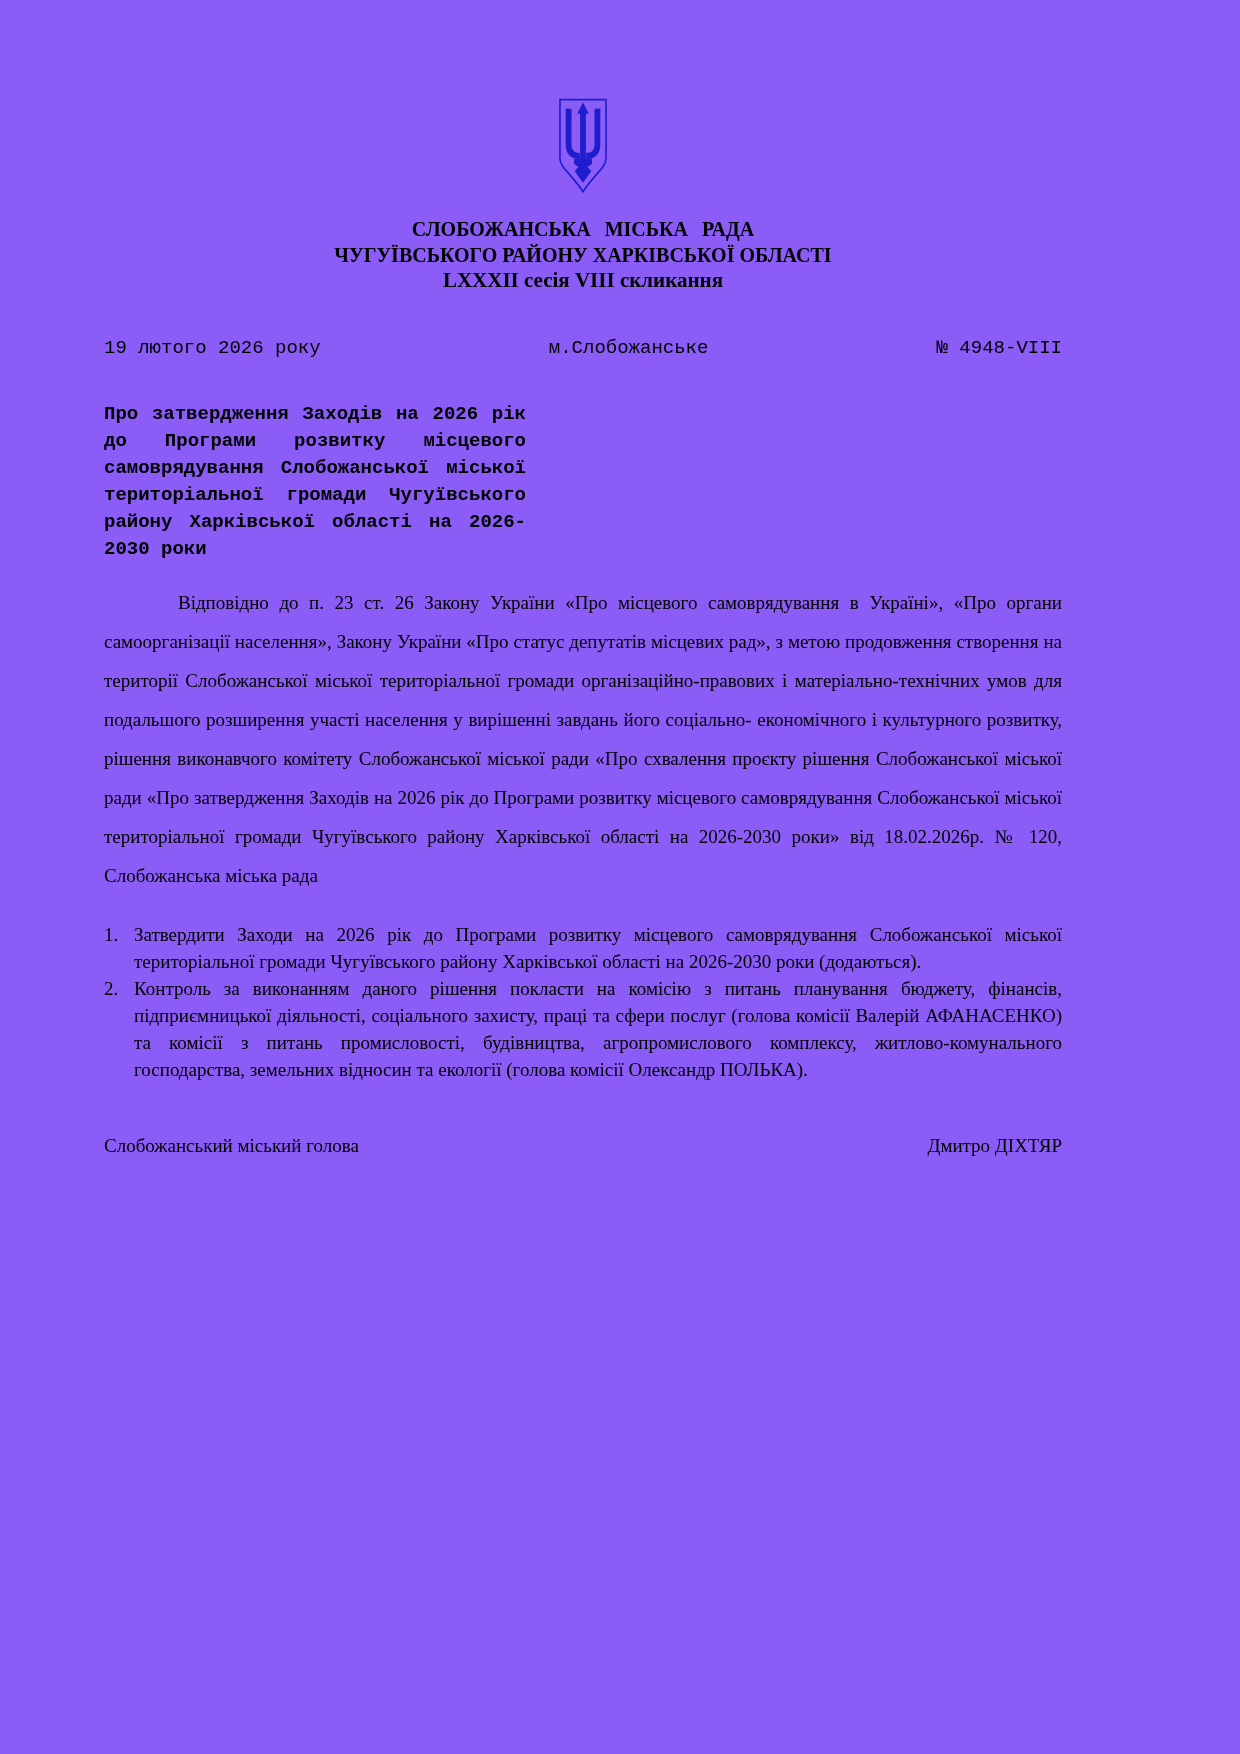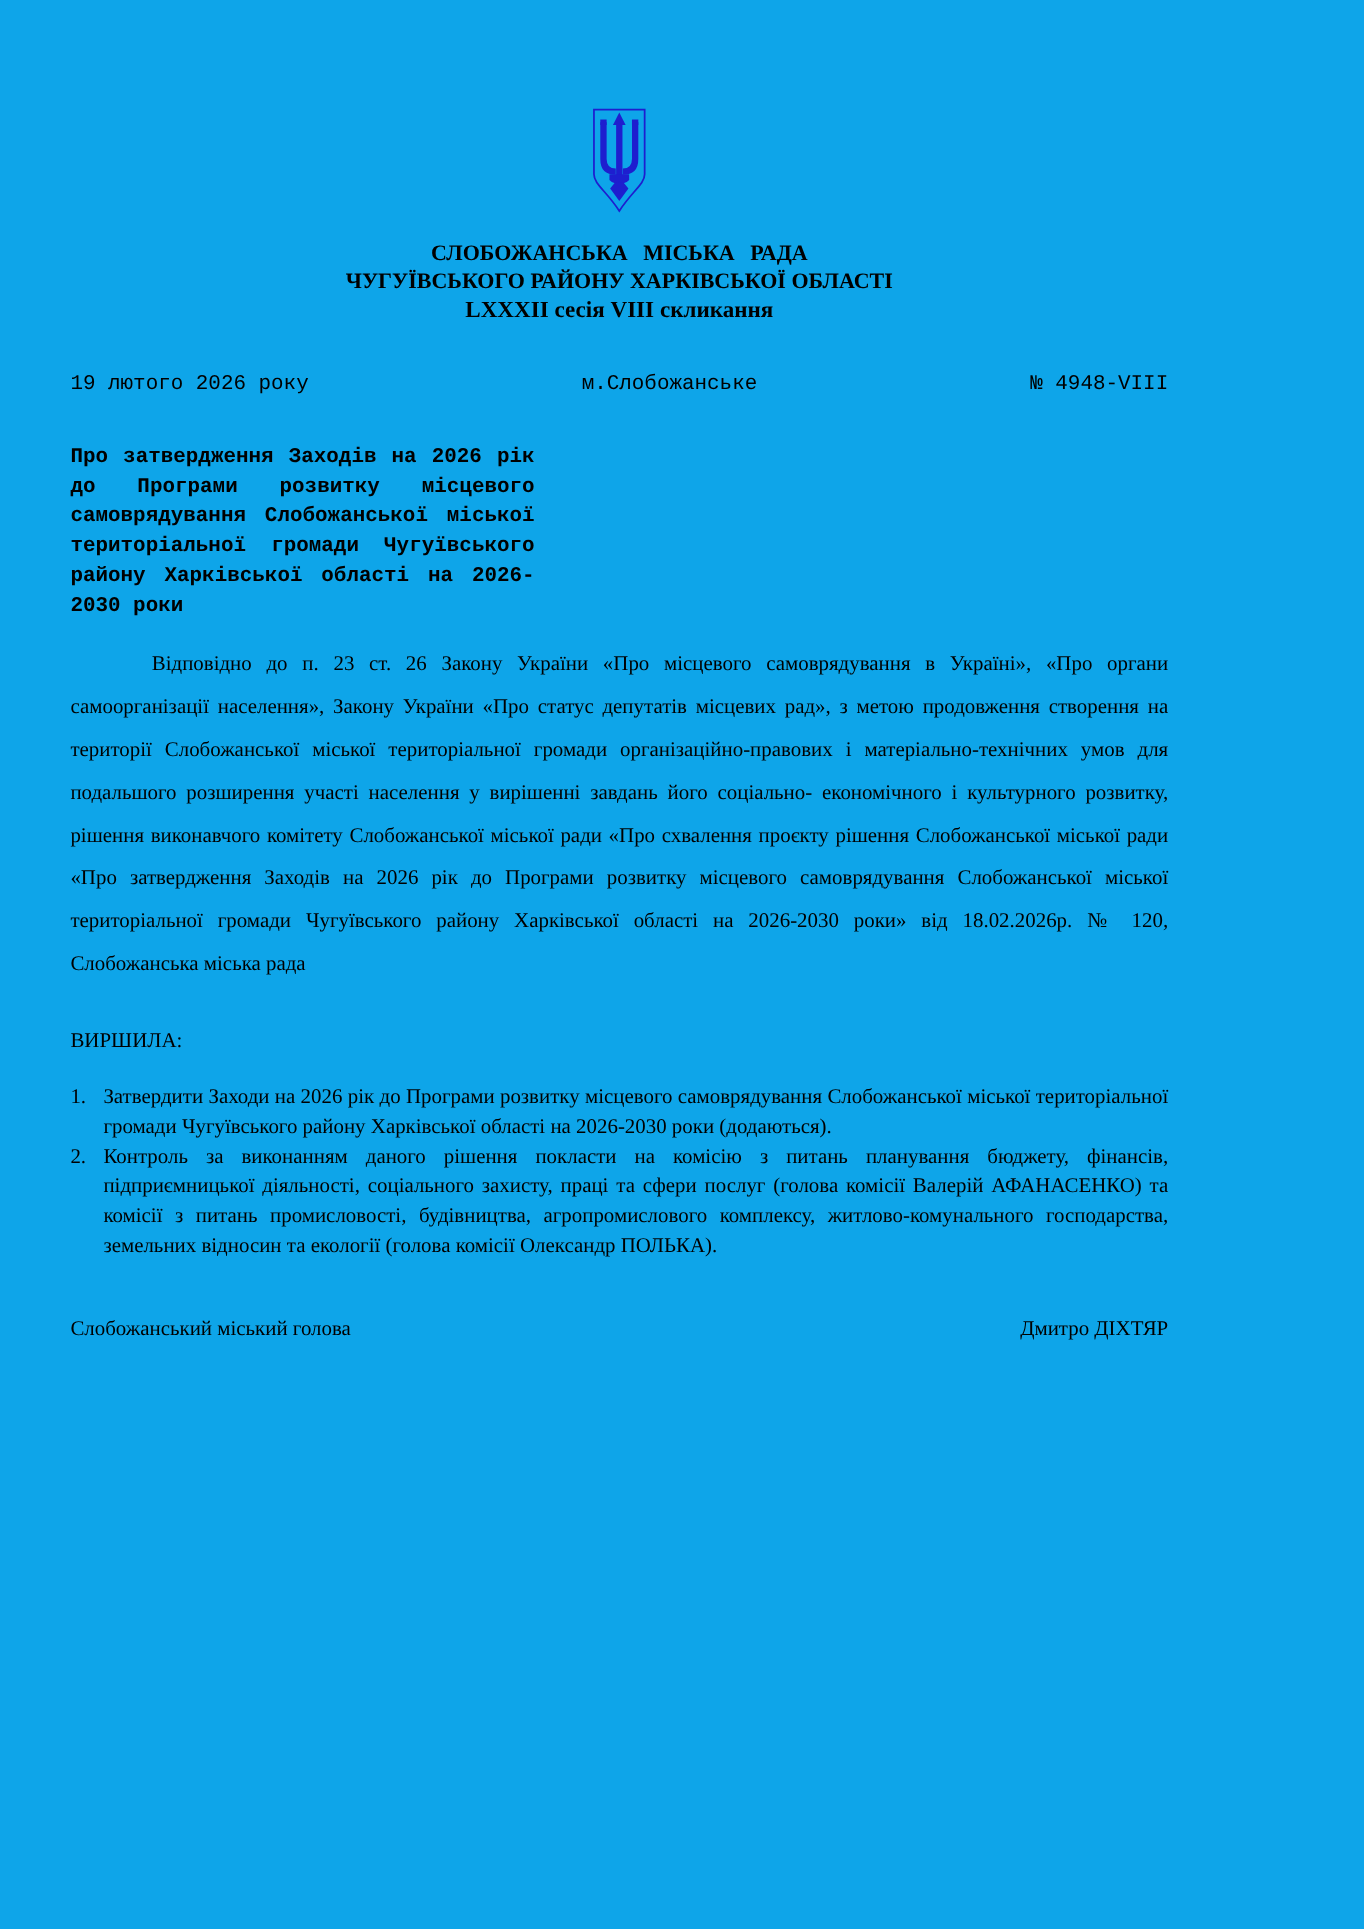--- a/index.html
+++ b/index.html
@@ -1,25 +1,25 @@
 <!DOCTYPE html>
 <html lang="uk"><head>
 <meta charset="utf-8">
 <style>
   html, body { margin: 0; padding: 0; background: #888; }
   .page {
     width: 1240px;
     height: 1754px;
-    background: #0ea5e9;
+    background: #8b5cf6;
     margin: 0 auto;
     position: relative;
     font-family: "Liberation Serif", "DejaVu Serif", serif;
     color: #000;
     box-sizing: border-box;
-    padding: 96px 178px 0 64px;
+    padding: 96px 178px 0 104px;
     overflow: hidden;
   }
   .emblem-wrap {
     text-align: center;
     margin-bottom: 14px;
   }
   .emblem-wrap svg { display: inline-block; }
   .org-line1 {
     text-align: center;
     font-weight: bold;
@@ -130,21 +130,20 @@
   <div class="date-row">
     <span>19 лютого 2026 року</span>
     <span>м.Слобожанське</span>
     <span>№ 4948-VIII</span>
   </div>
 
   <div class="subject">Про затвердження Заходів на 2026 рік до Програми розвитку місцевого самоврядування Слобожанської міської територіальної громади Чугуївського району Харківської області на 2026-2030 роки</div>
 
   <div class="preamble">Відповідно до п. 23 ст. 26 Закону України «Про місцевого самоврядування в Україні», «Про органи самоорганізації населення», Закону України «Про статус депутатів місцевих рад», з метою продовження створення на території Слобожанської міської територіальної громади організаційно-правових і матеріально-технічних умов для подальшого розширення участі населення у вирішенні завдань його соціально- економічного і культурного розвитку, рішення виконавчого комітету Слобожанської міської ради «Про схвалення проєкту рішення Слобожанської міської ради «Про затвердження Заходів на 2026 рік до Програми розвитку місцевого самоврядування Слобожанської міської територіальної громади Чугуївського району Харківської області на 2026-2030 роки» від 18.02.2026р. № 120, Слобожанська міська рада</div>
 
-  <div class="resolved">ВИРШИЛА:</div>
 
   <div class="items">
     <div class="item">
       <span class="num">1.</span>
       <div class="txt">Затвердити Заходи на 2026 рік до Програми розвитку місцевого самоврядування Слобожанської міської територіальної громади Чугуївського району Харківської області на 2026-2030 роки (додаються).</div>
     </div>
     <div class="item">
       <span class="num">2.</span>
       <div class="txt">Контроль за виконанням даного рішення покласти на комісію з питань планування бюджету, фінансів, підприємницької діяльності, соціального захисту, праці та сфери послуг (голова комісії Валерій АФАНАСЕНКО) та комісії з питань промисловості, будівництва, агропромислового комплексу, житлово-комунального господарства, земельних відносин та екології (голова комісії Олександр ПОЛЬКА).</div>
     </div>

